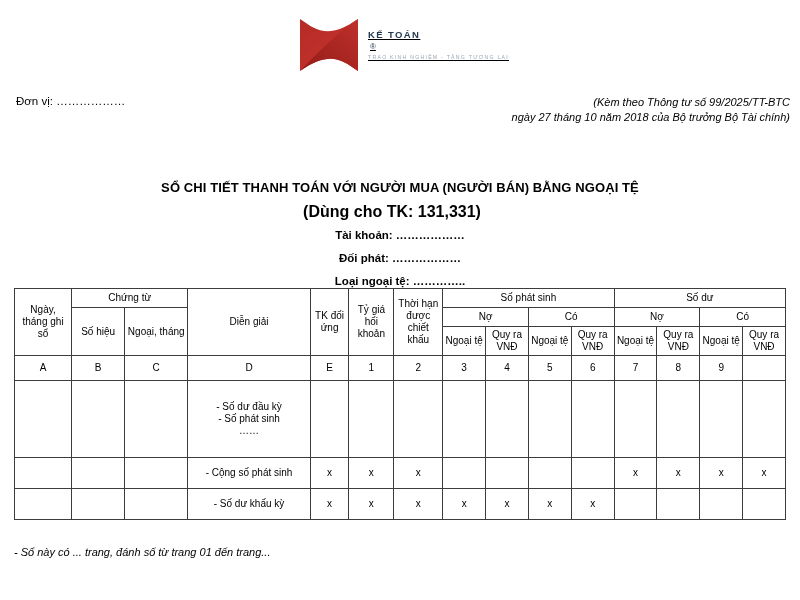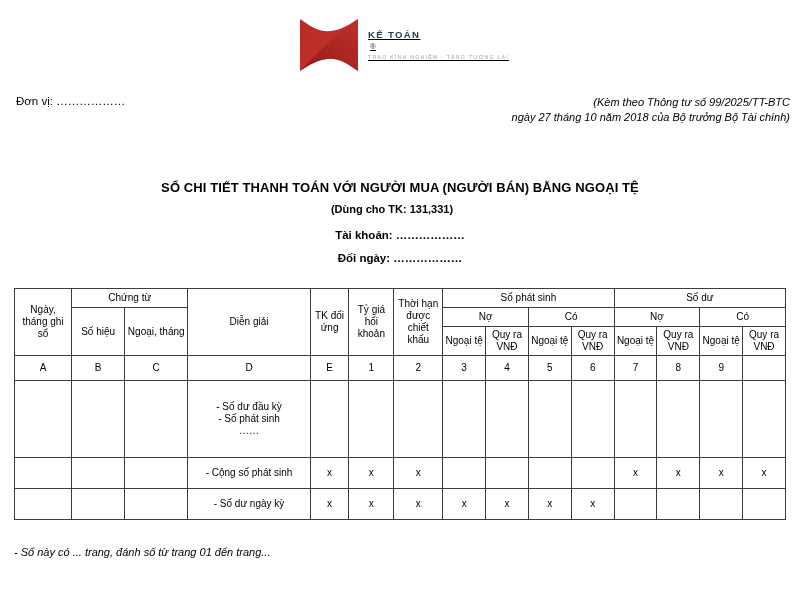--- a/index.html
+++ b/index.html
@@ -113,21 +113,21 @@
     font-size: 13px;
     font-weight: bold;
     letter-spacing: 0.1px;
   }
   .doc-subtitle {
     position: absolute;
     left: 0;
     top: 203px;
     width: 784px;
     text-align: center;
-    font-size: 11px;
+    font-size: 16px;
     font-weight: bold;
   }
 
   
   .acct-meta {
     position: absolute;
     left: 0;
     top: 224px;
     width: 800px;
     text-align: center;
@@ -220,21 +220,22 @@
 <div class="form-ref">
   <div class="form-circular">(Kèm theo Thông tư số 99/2025/TT-BTC</div>
   <div class="form-circular">ngày 27 tháng 10 năm 2018 của Bộ trưởng Bộ Tài chính)</div>
 </div>
 
 <div class="doc-title">SỔ CHI TIẾT THANH TOÁN VỚI NGƯỜI MUA (NGƯỜI BÁN) BẰNG NGOẠI TỆ</div>
 <div class="doc-subtitle">(Dùng cho TK: 131,331)</div>
 
 <div class="acct-meta">
   <div>Tài khoản: ………………</div>
-  <div>Đối ngày: ………………</div>
+  <div>Đối phát: ………………</div>
+  <div>Loại ngoại tệ: …………..</div>
 </div>
 
 <div class="ledger-wrap">
   <table class="ledger">
     <colgroup>
       <col style="width:56px">
         <col style="width:52px">
         <col style="width:62px">
       <col style="width:120px">
         <col style="width:38px">
@@ -335,21 +336,21 @@
         <td class="mark">x</td>
         <td class="mark">x</td>
         <td class="mark">x</td>
         <td class="mark">x</td>
       </tr>
 
       <tr class="row-sum">
         <td></td>
         <td></td>
         <td></td>
-        <td class="desc-cell-mid">- Số dư ngày kỳ</td>
+        <td class="desc-cell-mid">- Số dư khấu kỳ</td>
         <td class="mark">x</td>
         <td class="mark">x</td>
         <td class="mark">x</td>
         <td class="mark">x</td>
         <td class="mark">x</td>
         <td class="mark">x</td>
         <td class="mark">x</td>
         <td class="mark"></td>
         <td class="mark"></td>
         <td class="mark"></td>

